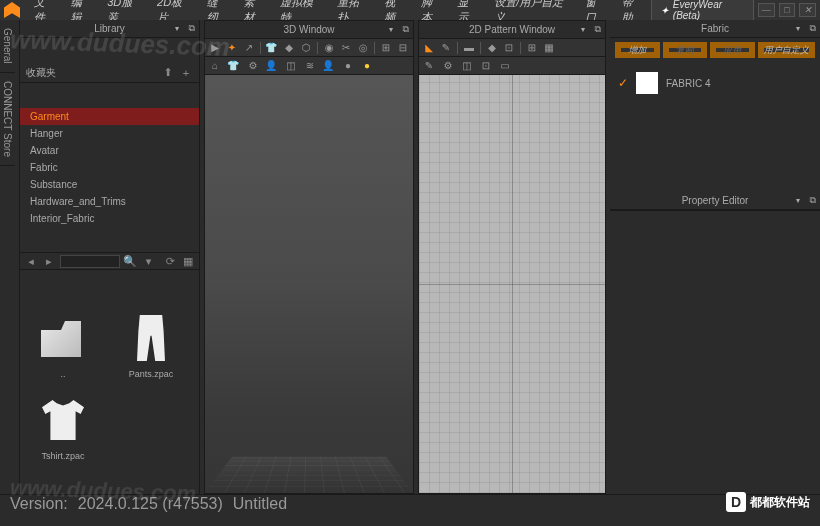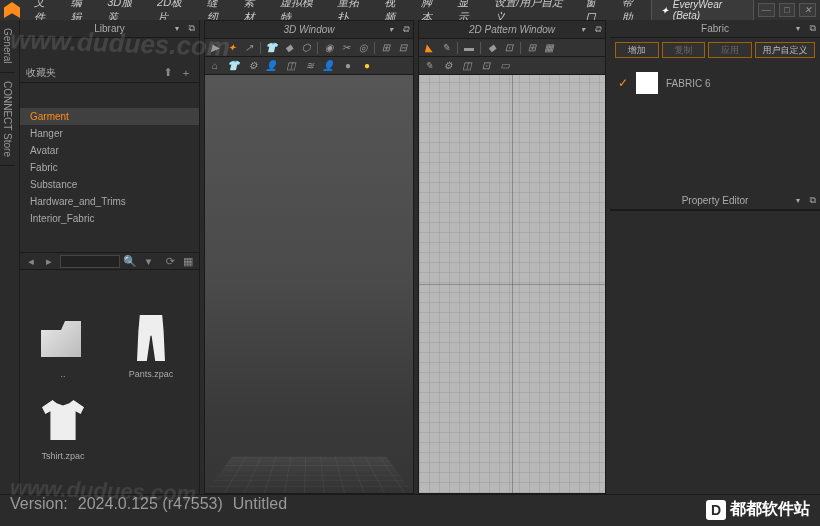--- a/index.html
+++ b/index.html
@@ -18,57 +18,57 @@
 .panel { display: flex; flex-direction: column; border-right: 1px solid #1a1a1a; }
 .panel-header { height: 18px; background: #2b2b2b; border-bottom: 1px solid #1a1a1a; display: flex; align-items: center; justify-content: center; position: relative; font-size: 10px; color: #aaa; }
 .panel-header .dd { position: absolute; right: 20px; font-size: 8px; }
 .panel-header .pop { position: absolute; right: 4px; font-size: 9px; }
 .library { width: 180px; gap: 25px; }
 .fav-hdr { height: 20px; background: #2b2b2b; display: flex; align-items: center; padding: 0 6px; gap: 4px; border-bottom: 1px solid #1a1a1a; justify-content: space-between; }
 .fav-hdr .sp { margin-left: auto; }
 .icon-sm { width: 14px; height: 14px; color: #888; display: inline-flex; align-items: center; justify-content: center; font-size: 11px; }
 .tree { background: #2b2b2b; }
 .tree-item { padding: 3px 10px; color: #aaa; cursor: pointer; font-size: 10px; }
-.tree-item.sel { color: #ff8c1a; background: #404040; }
+.tree-item.sel { color: #ff8c1a; background: #7f1d1d; }
 .search-row { height: 18px; display: flex; align-items: center; padding: 0 4px; gap: 4px; border-top: 1px solid #1a1a1a; border-bottom: 1px solid #1a1a1a; }
 .search-row input { flex: 1; background: #222; border: 1px solid #444; color: #aaa; height: 13px; font-size: 9px; padding: 0 3px; width: 60px; }
 .thumbs { flex: 1; padding: 20px 8px; display: flex; flex-wrap: wrap; gap: 18px; align-content: flex-start; background: #2b2b2b; }
 .thumb { width: 70px; display: flex; flex-direction: column; align-items: center; gap: 6px; }
 .thumb-img { width: 44px; height: 48px; position: relative; }
 .folder-ic { width: 40px; height: 36px; background: linear-gradient(135deg, #e8e8e8, #bbb); clip-path: polygon(0 25%, 50% 25%, 60% 0, 100% 0, 100% 100%, 0 100%); margin-top: 6px; }
 .pants-ic { width: 28px; height: 46px; background: #eee; clip-path: polygon(10% 0, 90% 0, 95% 35%, 100% 100%, 65% 100%, 52% 45%, 48% 45%, 35% 100%, 0 100%, 5% 35%); margin: 0 auto; }
 .shirt-ic { width: 42px; height: 40px; background: #eee; clip-path: polygon(25% 0, 35% 8%, 50% 14%, 65% 8%, 75% 0, 100% 18%, 92% 35%, 80% 28%, 80% 100%, 20% 100%, 20% 28%, 8% 35%, 0 18%); margin: 3px auto 0; }
 .thumb-lbl { font-size: 9px; color: #aaa; text-align: center; }
 .center { flex: 1; display: flex; flex-direction: column; }
-.viewports { flex: 1; display: flex; padding: 0 4px; gap: 4px; font-style: italic; }
+.viewports { flex: 1; display: flex; padding: 0 4px; gap: 4px; }
 .vp { flex: 1; display: flex; flex-direction: column; border: 1px solid #1a1a1a; }
 .toolbar { height: 18px; background: #333; display: flex; align-items: center; padding: 0 3px; gap: 3px; border-bottom: 1px solid #1a1a1a; }
 .tb-ic { width: 14px; height: 14px; color: #999; display: inline-flex; align-items: center; justify-content: center; font-size: 10px; cursor: pointer; }
 .tb-ic.or { color: #ff8c1a; }
 .tb-ic.yl { color: #ffcc33; }
 .tb-sep { width: 1px; height: 12px; background: #555; margin: 0 1px; }
 .toolbar2 { height: 18px; background: #333; display: flex; align-items: center; padding: 0 3px; gap: 5px; border-bottom: 1px solid #1a1a1a; }
 .view3d { flex: 1; background: linear-gradient(to bottom, #565656 0%, #4a4a4a 50%, #3a3a3a 80%, #353535 100%); position: relative; }
 .floor { position: absolute; bottom: 0; left: 0; right: 0; height: 85px; background: repeating-linear-gradient(90deg, transparent 0 19px, rgba(255,255,255,0.05) 19px 20px), repeating-linear-gradient(0deg, transparent 0 11px, rgba(255,255,255,0.05) 11px 12px), linear-gradient(to bottom, #444, #333); transform: perspective(200px) rotateX(55deg); transform-origin: bottom; }
 .view2d { flex: 1; background: #b8b8b8; background-image: repeating-linear-gradient(0deg, rgba(0,0,0,0.08) 0 1px, transparent 1px 10px), repeating-linear-gradient(90deg, rgba(0,0,0,0.08) 0 1px, transparent 1px 10px); position: relative; }
 .view2d::before { content: ''; position: absolute; left: 50%; top: 0; bottom: 0; width: 1px; background: rgba(0,0,0,0.25); }
 .view2d::after { content: ''; position: absolute; top: 50%; left: 0; right: 0; height: 1px; background: rgba(0,0,0,0.25); }
 .right { width: 210px; display: flex; flex-direction: column; }
 .fab-btns { display: flex; gap: 3px; padding: 4px 5px; background: #2b2b2b; }
-.fab-btn { flex: 1; height: 16px; border: 1px solid #a16207; background: #323232; color: #bbb; font-size: 9px; display: flex; align-items: center; justify-content: center; cursor: pointer; }
+.fab-btn { flex: 1; height: 16px; border: 6px solid #a16207; background: #323232; color: #bbb; font-size: 9px; display: flex; align-items: center; justify-content: center; cursor: pointer; font-style: italic; }
 .fab-btn.dim { color: #666; }
 .fab-list { padding: 8px; background: #2b2b2b; flex-shrink: 0; height: 130px; }
 .fab-item { display: flex; align-items: center; gap: 8px; padding: 2px 0; }
 .check { color: #ff8c1a; font-size: 12px; }
 .swatch { width: 22px; height: 22px; background: #fff; }
 .prop-ed { flex: 1; background: #2b2b2b; border-top: 1px solid #1a1a1a; }
 .statusbar { height: 18px; background: #2b2b2b; border-top: 1px solid #1a1a1a; display: flex; align-items: center; padding: 0 10px; gap: 10px; font-size: 16px; color: #999; }
 .wm { position: absolute; left: 10px; top: 28px; color: rgba(255,255,255,0.12); font-size: 26px; font-weight: bold; transform: rotate(2deg); pointer-events: none; z-index: 100; font-style: italic; }
 .wm2 { position: absolute; left: 10px; bottom: 22px; color: rgba(255,255,255,0.1); font-size: 22px; font-weight: bold; transform: rotate(2deg); pointer-events: none; z-index: 100; font-style: italic; }
-.brand { position: absolute; right: 10px; bottom: 6px; color: #fff; font-size: 16px; font-weight: bold; z-index: 100; display: flex; align-items: center; gap: 4px; text-align: center; }
+.brand { position: absolute; right: 10px; bottom: 14px; color: #fff; font-size: 12px; font-weight: bold; z-index: 100; display: flex; align-items: center; gap: 4px; text-align: center; }
 .brand::before { content: 'D'; background: #fff; color: #2b2b2b; width: 20px; height: 20px; border-radius: 3px; display: inline-flex; align-items: center; justify-content: center; font-size: 14px; }
 </style>
 </head>
 <body>
 
 <div class="menubar">
   <div class="logo"></div>
   <div class="menu-item">文件</div>
   <div class="menu-item">编辑</div>
   <div class="menu-item">3D服装</div>
@@ -229,21 +229,21 @@
     <div class="fab-btns">
       <div class="fab-btn">增加</div>
       <div class="fab-btn dim">复制</div>
       <div class="fab-btn dim">应用</div>
       <div class="fab-btn" style="flex:1.4">用户自定义</div>
     </div>
     <div class="fab-list">
       <div class="fab-item">
         <span class="check">✓</span>
         <div class="swatch"></div>
-        <span>FABRIC 6</span>
+        <span>FABRIC 4</span>
       </div>
     </div>
     <div class="panel-header">
       <span>Property Editor</span>
       <span class="dd">▾</span>
       <span class="pop">⧉</span>
     </div>
     <div class="prop-ed"></div>
   </div>
 </div>

